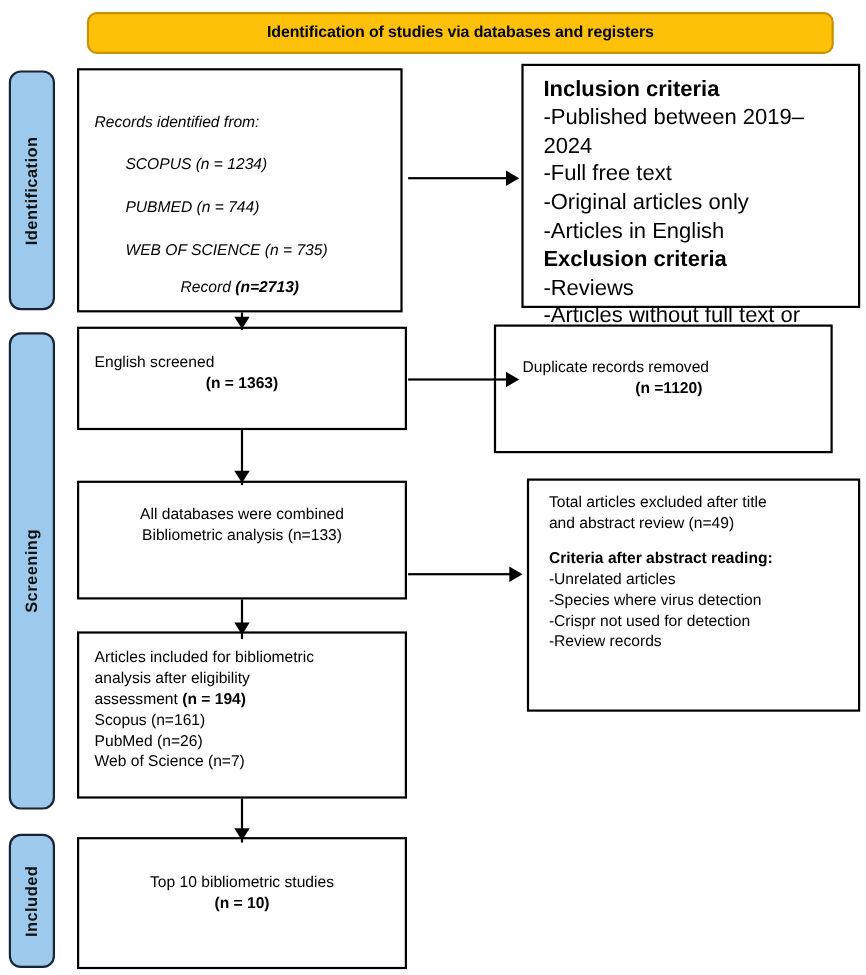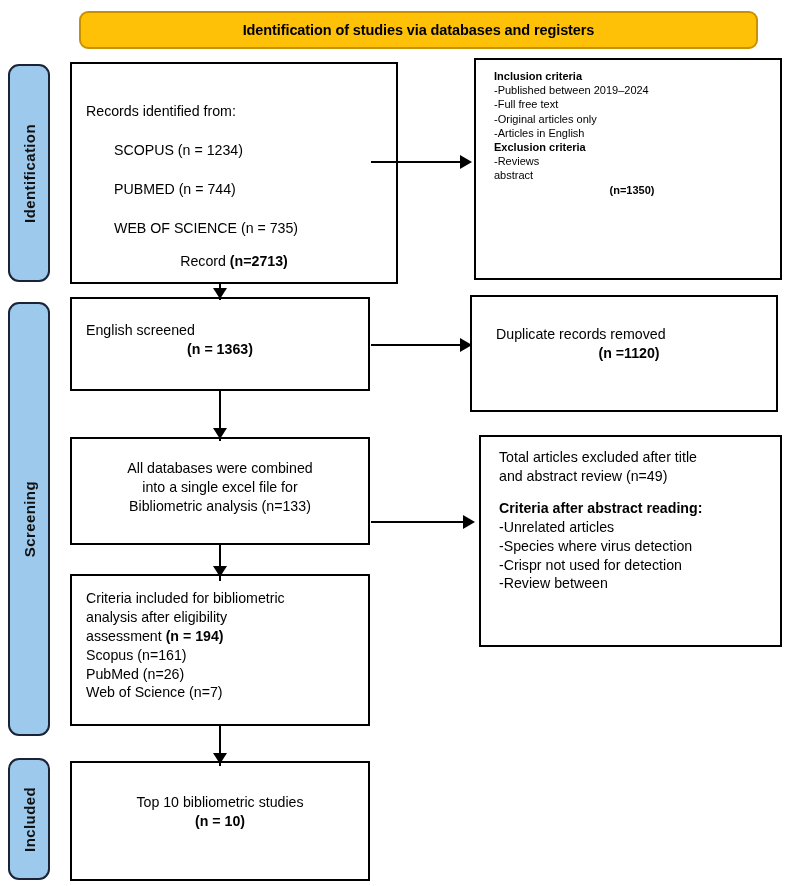--- a/index.html
+++ b/index.html
@@ -83,32 +83,32 @@
     font-size: 14.2px;
     line-height: 1.33;
   }
   .box .line { white-space: pre-wrap; }
   .b { font-weight: bold; }
   .center { text-align: center; }
   .indent { padding-left: 28px; margin-top: 20px; }
   .spacer { height: 14px; }
 
   
-  #box-records        { left: 70px;  top: 62px;  width: 328px; height: 222px; }
+  #box-records        { left: 70px;  top: 62px;  width: 296px; height: 222px; font-style: italic; }
   #box-criteria       { left: 474px; top: 58px;  width: 308px; height: 222px; }
   #box-screened       { left: 70px;  top: 297px; width: 300px; height: 94px; }
-  #box-duplicates     { left: 470px; top: 295px; width: 308px; height: 117px; }
+  #box-duplicates     { left: 449px; top: 295px; width: 308px; height: 117px; }
   #box-combined       { left: 70px;  top: 437px; width: 300px; height: 108px; }
   #box-excluded       { left: 479px; top: 435px; width: 303px; height: 212px; }
   #box-included-bib   { left: 70px;  top: 574px; width: 300px; height: 152px; }
   #box-top10          { left: 70px;  top: 761px; width: 300px; height: 120px; }
 
   
   #box-records    .box-inner { top: 38px; }
-  #box-criteria   .box-inner { top: 9px; padding: 0 10px 0 18px; font-size: 11px; line-height: 1.29; }
+  #box-criteria   .box-inner { top: 9px; padding: 0 10px 0 18px; font-size: 20px; line-height: 1.29; }
   #box-screened   .box-inner { top: 22px; }
   #box-duplicates .box-inner { top: 28px; padding-left: 24px; }
   #box-combined   .box-inner { top: 20px; }
   #box-excluded   .box-inner { top: 11px; padding: 0 10px 0 18px; line-height: 1.32; }
   #box-included-bib .box-inner { top: 13px; }
   #box-top10      .box-inner { top: 30px; }
 
   
   .vline {
     position: absolute;
@@ -167,20 +167,21 @@
 
   <div class="box" id="box-criteria">
     <div class="box-inner">
       <div class="line b">Inclusion criteria</div>
       <div class="line">-Published between 2019–2024</div>
       <div class="line">-Full free text</div>
       <div class="line">-Original articles only</div>
       <div class="line">-Articles in English</div>
       <div class="line b">Exclusion criteria</div>
       <div class="line">-Reviews</div>
+      <div class="line">-Articles without full text or</div>
       <div class="line">abstract</div>
       <div class="line b center">(n=1350)</div>
     </div>
   </div>
 
   <div class="box" id="box-screened">
     <div class="box-inner">
       <div class="line">English screened</div>
       <div class="line b center">(n = 1363)</div>
     </div>
@@ -189,41 +190,40 @@
   <div class="box" id="box-duplicates">
     <div class="box-inner">
       <div class="line">Duplicate records removed</div>
       <div class="line b center">(n =1120)</div>
     </div>
   </div>
 
   <div class="box" id="box-combined">
     <div class="box-inner">
       <div class="line center">All databases were combined</div>
-      <div class="line center">into a single excel file for</div>
       <div class="line center">Bibliometric analysis (n=133)</div>
     </div>
   </div>
 
   <div class="box" id="box-excluded">
     <div class="box-inner">
       <div class="line">Total articles excluded after title</div>
       <div class="line">and abstract review (n=49)</div>
       <div class="spacer"></div>
       <div class="line b">Criteria after abstract reading:</div>
       <div class="line">-Unrelated articles</div>
       <div class="line">-Species where virus detection</div>
       <div class="line">-Crispr not used for detection</div>
-      <div class="line">-Review between</div>
+      <div class="line">-Review records</div>
     </div>
   </div>
 
   <div class="box" id="box-included-bib">
     <div class="box-inner">
-      <div class="line">Criteria included for bibliometric</div>
+      <div class="line">Articles included for bibliometric</div>
       <div class="line">analysis after eligibility</div>
       <div class="line"><span>assessment </span><span class="b">(n = 194)</span></div>
       <div class="line">Scopus (n=161)</div>
       <div class="line">PubMed (n=26)</div>
       <div class="line">Web of Science (n=7)</div>
     </div>
   </div>
 
   <div class="box" id="box-top10">
     <div class="box-inner">

